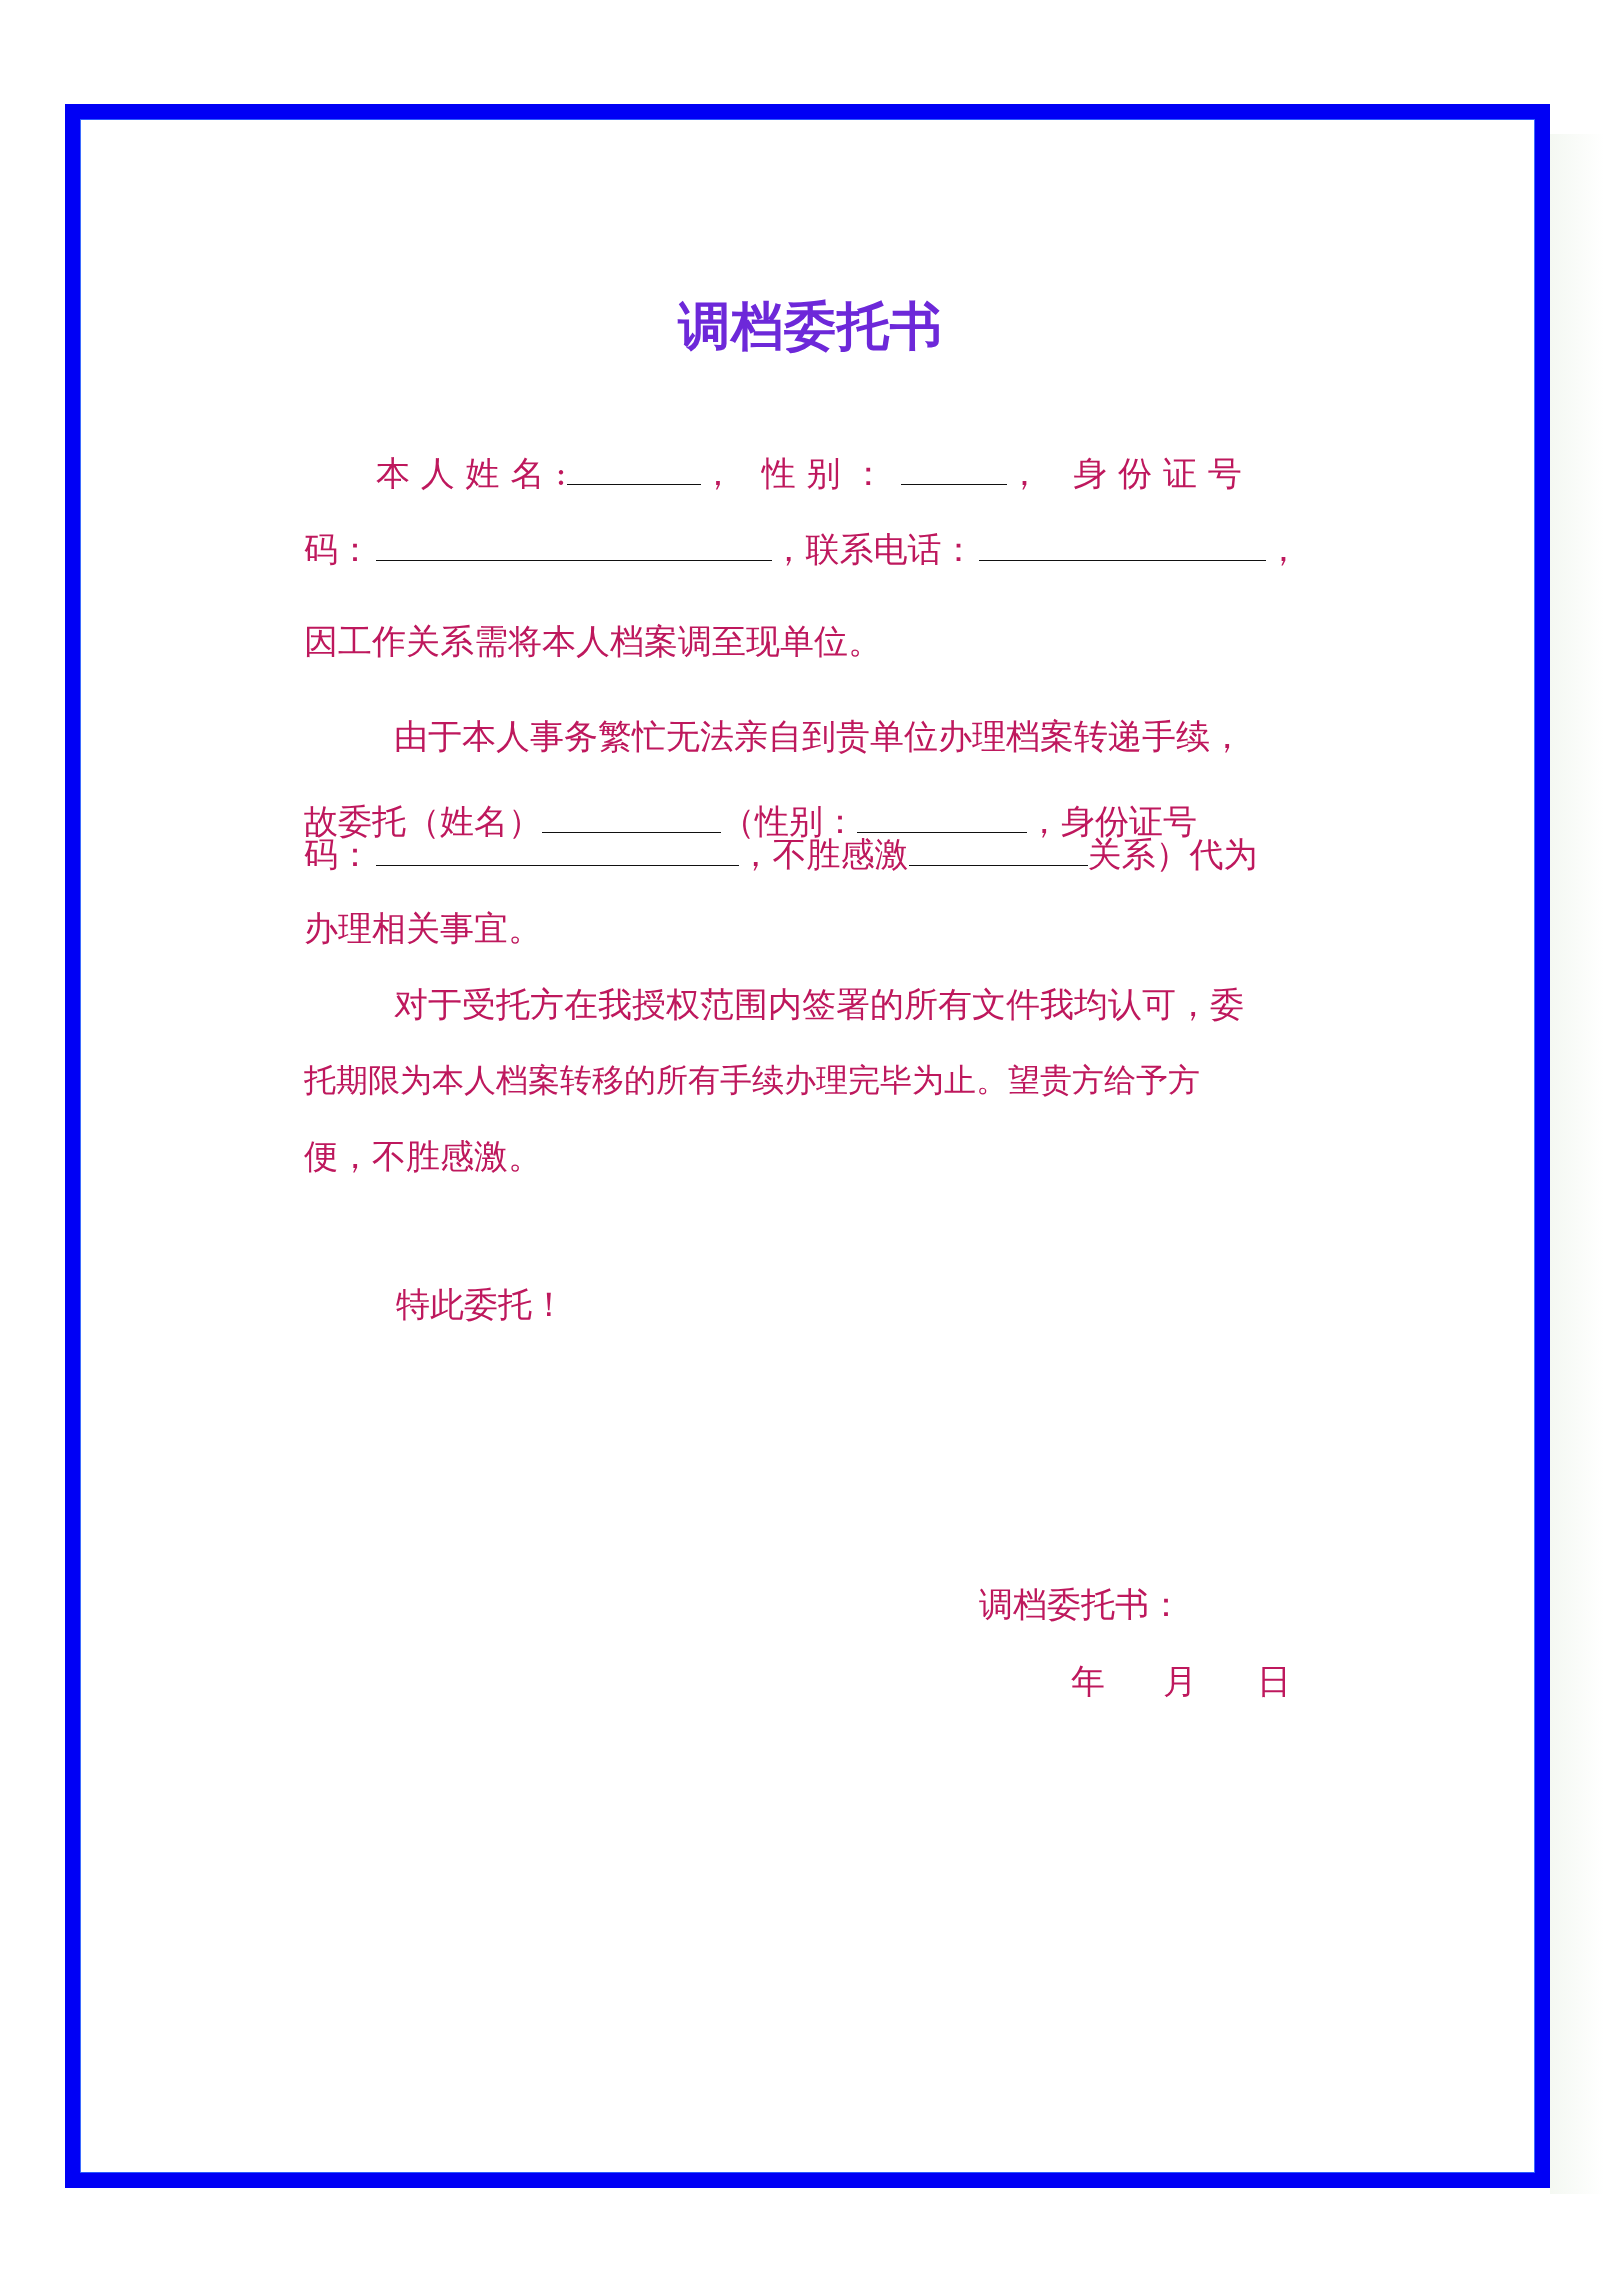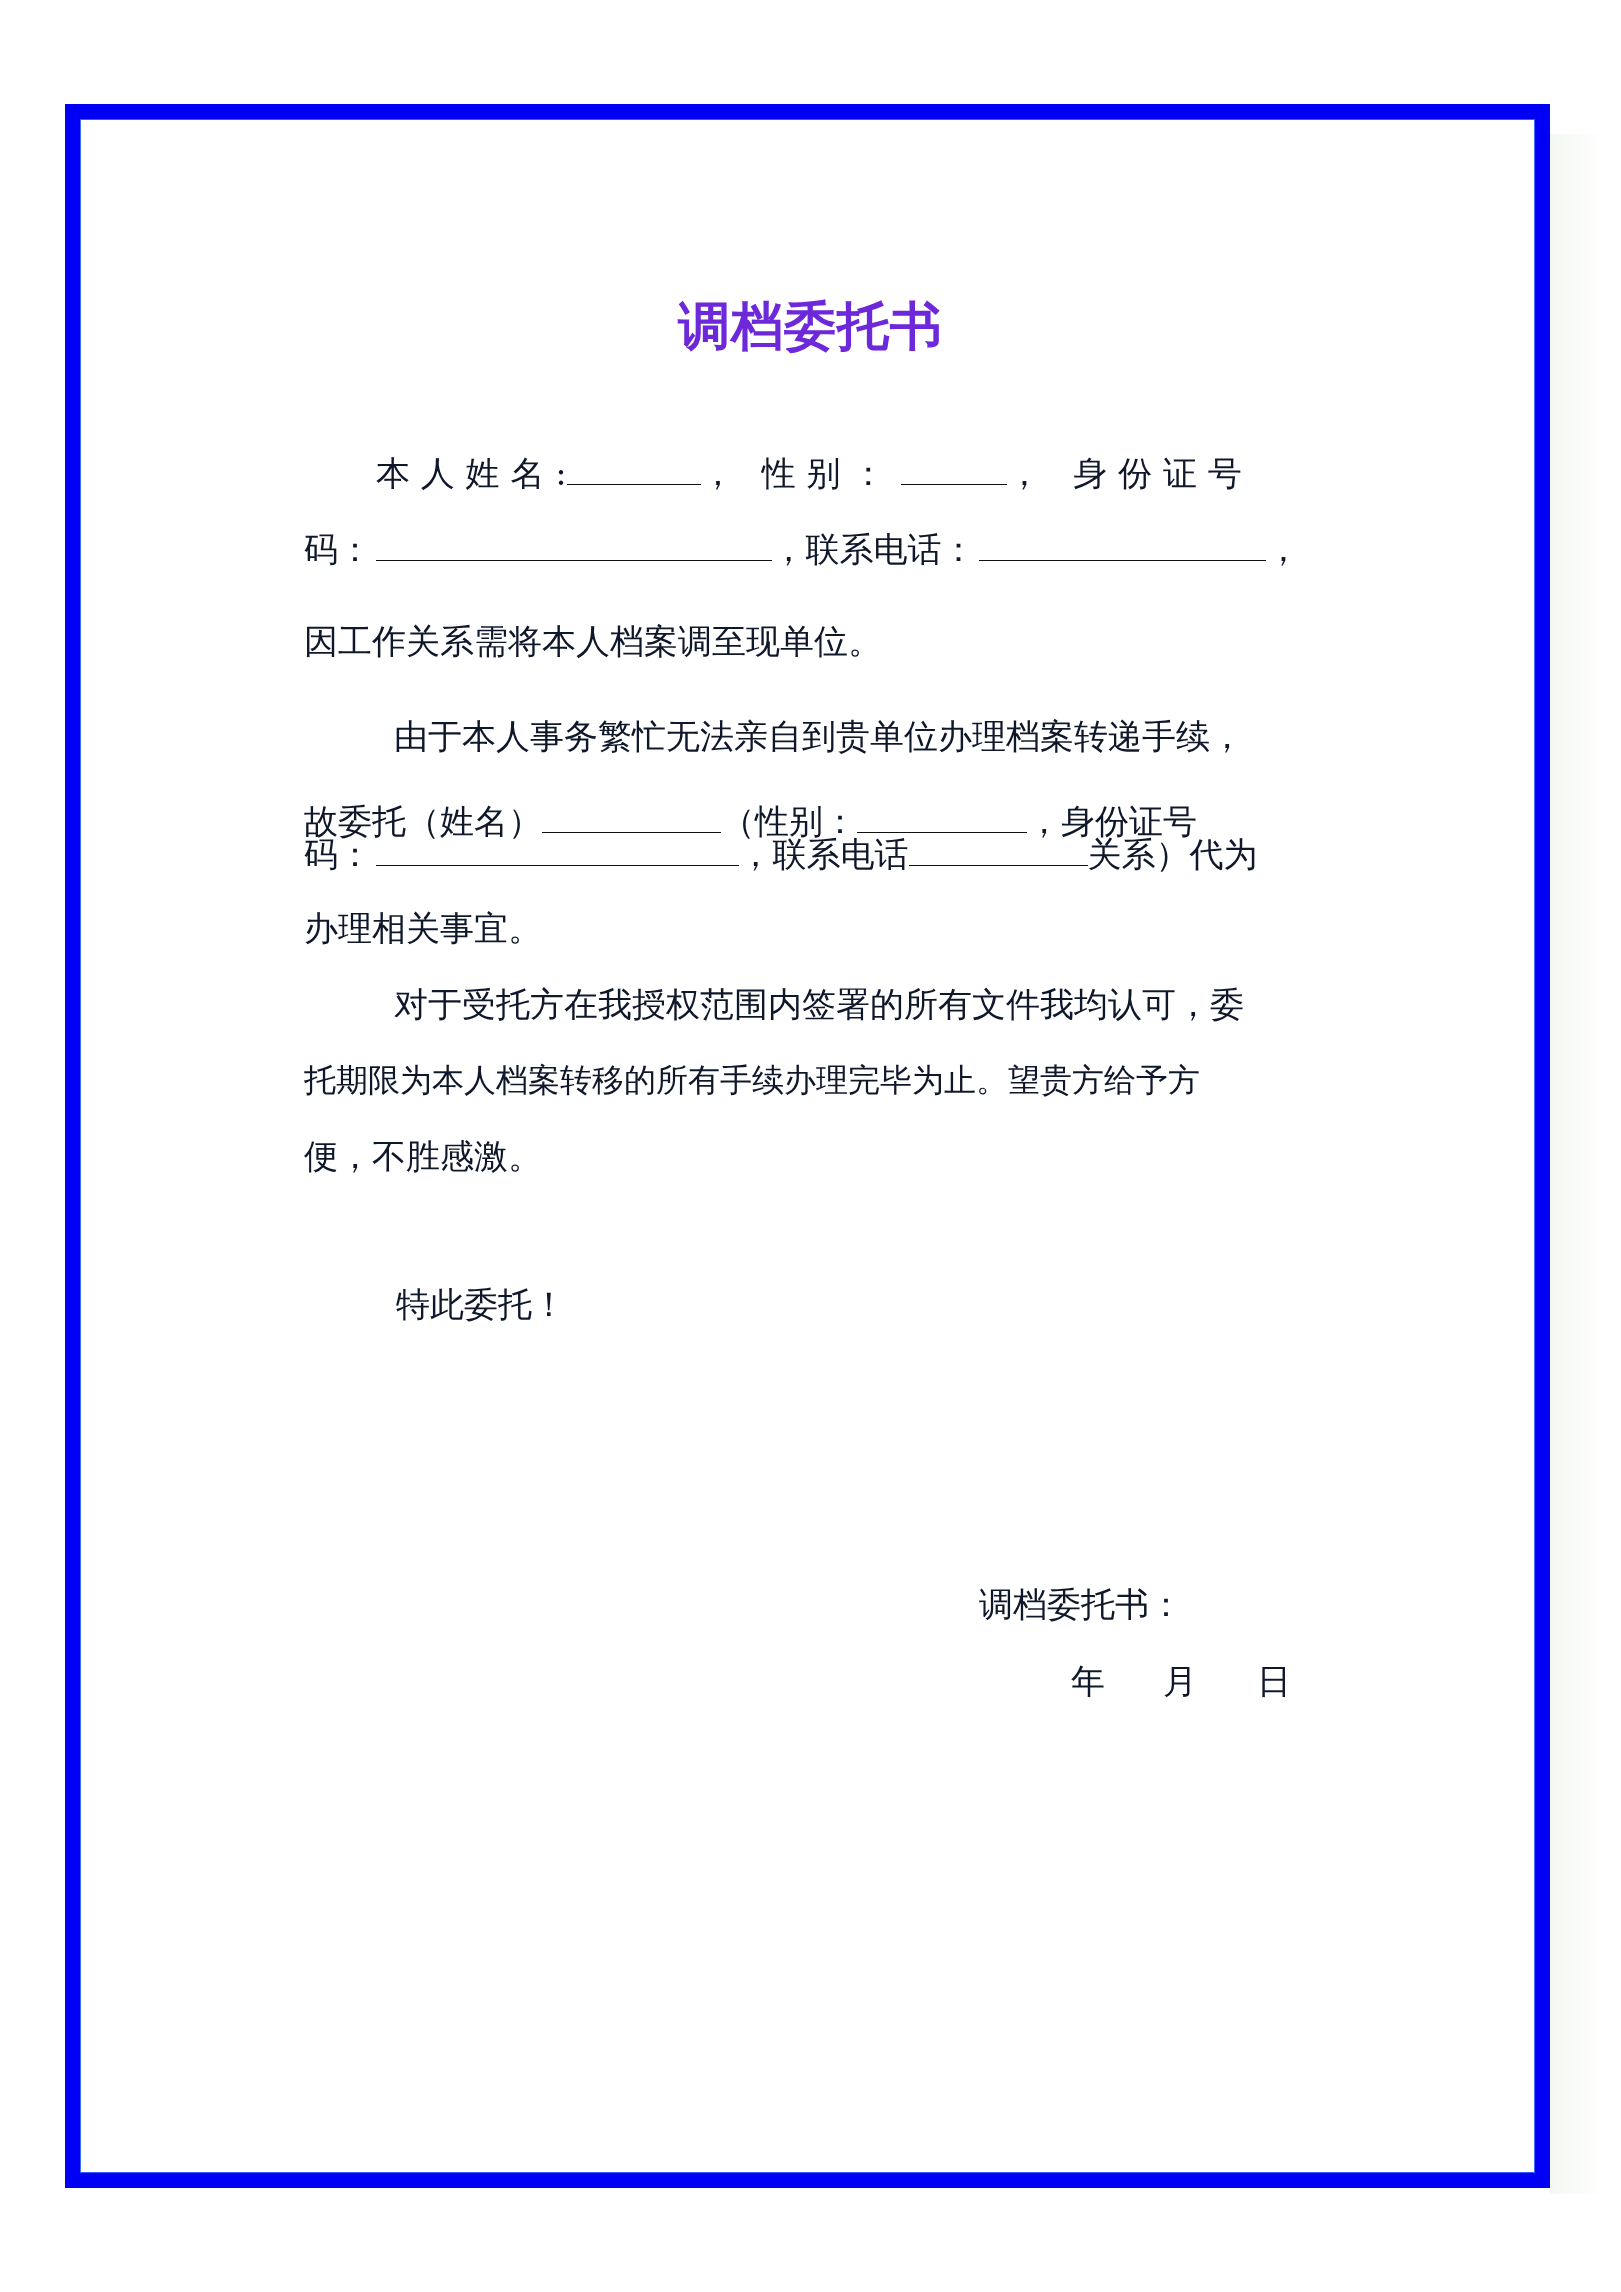--- a/index.html
+++ b/index.html
@@ -16,21 +16,21 @@
     box-sizing: border-box; border: 15px solid #0000f5;
     box-shadow: inset 0 0 0 0.9px #2a5cff;
   }
   .title {
     position: absolute; left: 0; width: 1621px; top: 292px; text-align: center;
     font-family: "DejaVu Sans", "Liberation Sans", sans-serif; font-weight: bold;
     font-size: 52px; letter-spacing: 0.9px; color: #6d28d9;
   }
   .line {
     position: absolute; left: 304px; width: 1008px; font-size: 34px; line-height: 39px;
-    white-space: nowrap; color: #0f172a;
+    white-space: nowrap; color: #be185d;
   }
   .u { display: inline-block; border-bottom: 1.8px solid #111; height: 32px; vertical-align: baseline; }
 </style>
 </head>
 <body>
 
 <div class="shadow"></div>
 <div class="frame"></div>
 
 <div class="title">调档委托书</div>
@@ -45,21 +45,21 @@
 
 <div class="line" style="top:622px;">因工作关系需将本人档案调至现单位。</div>
 
 <div class="line" style="top:681px; left:394px; width:918px;margin-top:36px;">由于本人事务繁忙无法亲自到贵单位办理档案转递手续，</div>
 
 <div class="line" style="top:800px;">
   <span>故委托（姓名）</span><span class="u" style="width:179px"></span><span>（性别：</span><span class="u" style="width:170px"></span><span>，</span><span>身份证号</span>
 </div>
 
 <div class="line" style="top:833px;">
-  <span>码：</span><span class="u" style="width:363px; margin-left:3.6px"></span><span>，联系电话</span><span class="u" style="width:179px"></span><span>关系）代为</span>
+  <span>码：</span><span class="u" style="width:363px; margin-left:3.6px"></span><span>，不胜感激</span><span class="u" style="width:179px"></span><span>关系）代为</span>
 </div>
 
 <div class="line" style="top:909px;">办理相关事宜。</div>
 
 <div class="line" style="top:985px; left:394px; width:918px;">对于受托方在我授权范围内签署的所有文件我均认可，委</div>
 <div class="line" style="top:1061px; font-size:32px;">托期限为本人档案转移的所有手续办理完毕为止。望贵方给予方</div>
 <div class="line" style="top:1137px;">便，不胜感激。</div>
 
 <div class="line" style="top:1285px; left:396px;">特此委托！</div>
 

